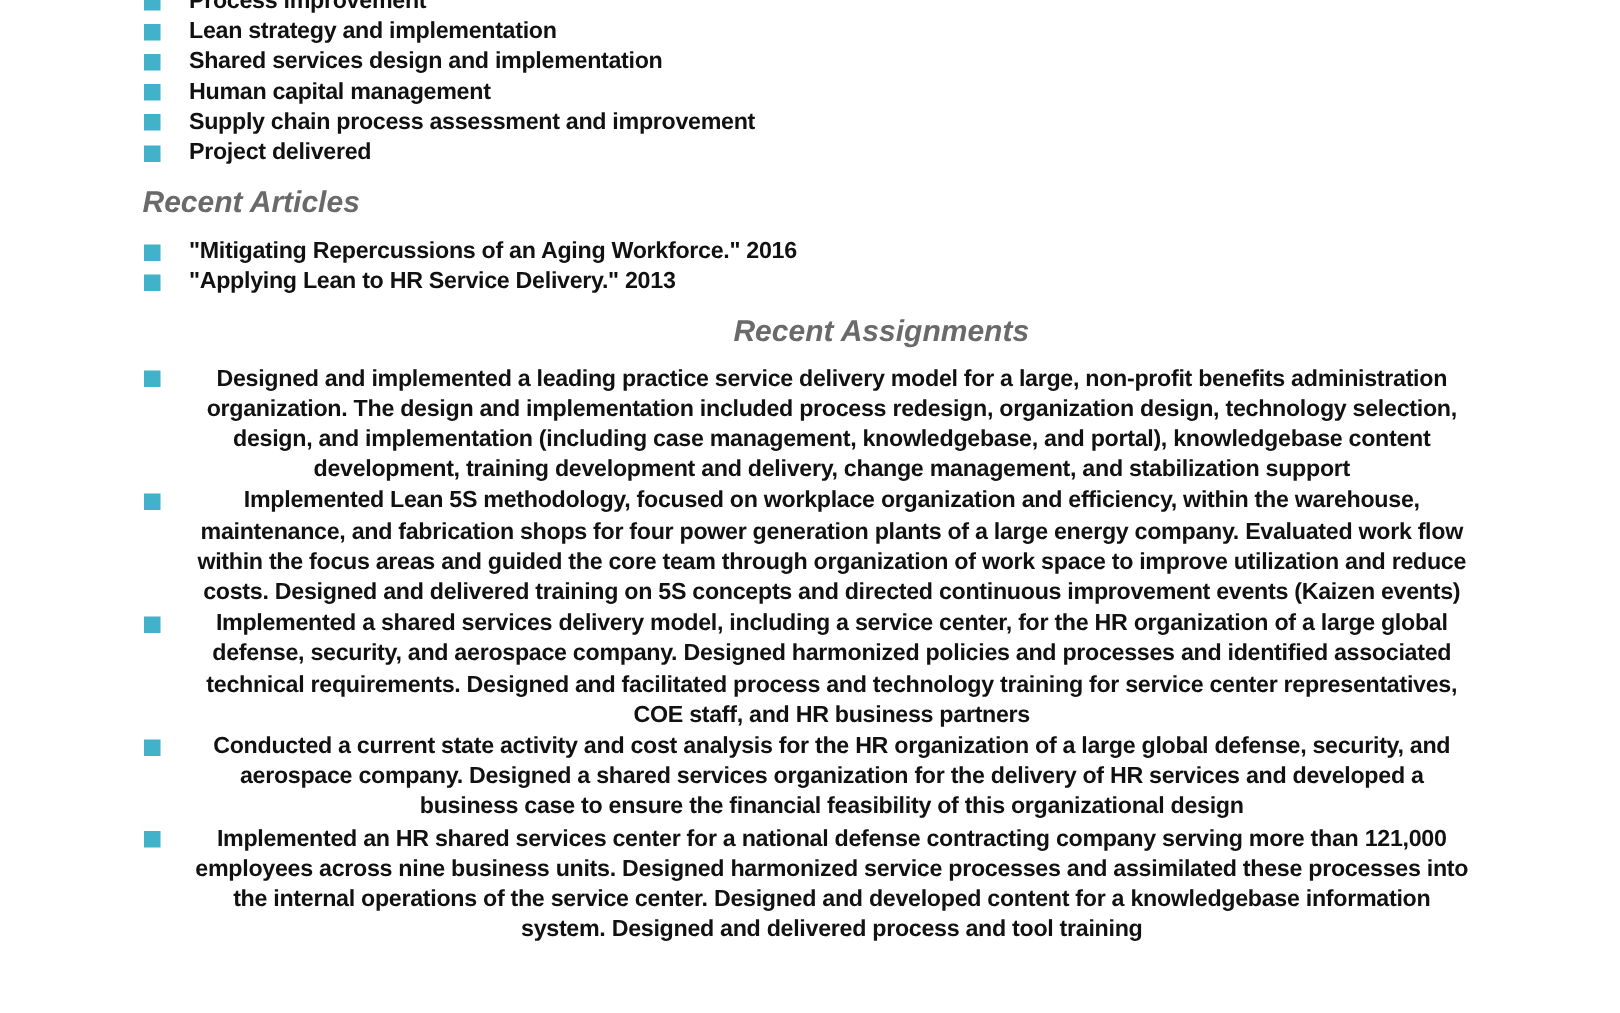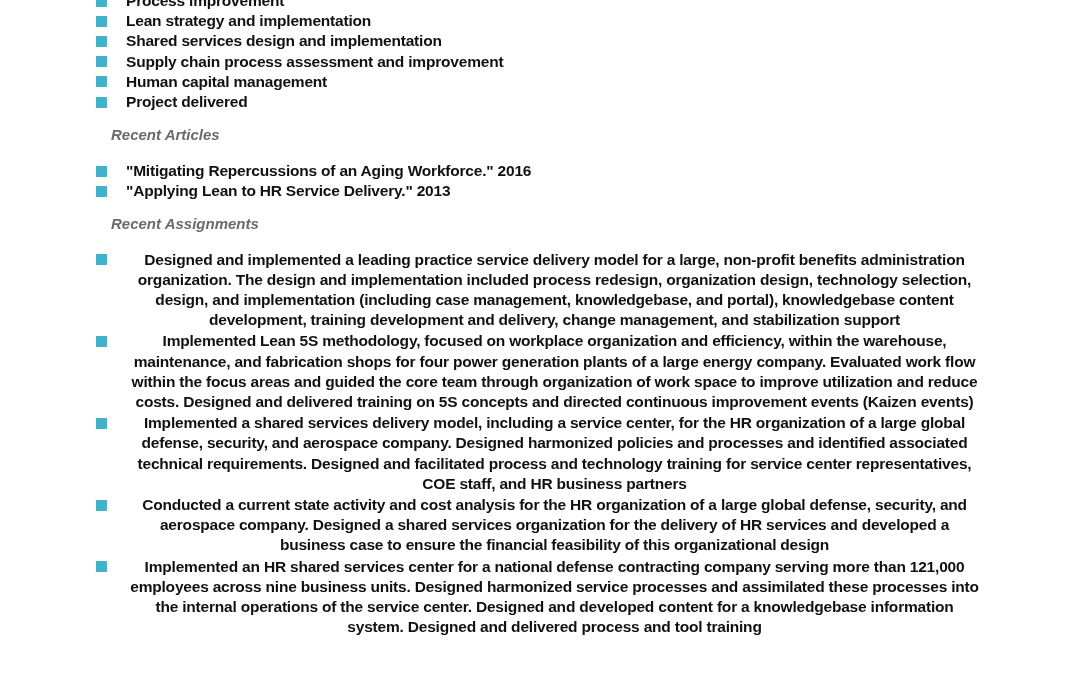--- a/index.html
+++ b/index.html
@@ -39,46 +39,46 @@
   }
   .bullet {
     position: absolute;
     left: 1px;
     top: 4.5px;
     width: 11px;
     height: 11px;
     background: var(--bullet-color, #41b2ca);
   }
   h3.section-heading {
-    margin: 16px;
-    font-size: 15px;
+    margin: 0;
+    font-size: 20px;
     line-height: 20px;
     font-style: italic;
     font-weight: 700;
     color: var(--heading-color, #6a6a6a);
     letter-spacing: 0px;
   }
   h3.articles-heading   { margin-top: 13px; }
   ul.articles           { margin-top: 13px; }
-  h3.assignments-heading{ margin-top: 12px; }
+  h3.assignments-heading{ margin-top: 12px; text-align: center; }
   ul.assignments        { margin-top: 12px; }
   ul.caps, ul.articles { width: 870px; }
   ul.assignments { width: 888px; text-align: center; }
 </style>
 </head>
 <body style="background: rgb(255, 255, 255);">
 
 <div class="doc">
 
   <ul class="bullet-list caps">
       <li><span class="bullet"></span><span>Process improvement</span></li>
       <li><span class="bullet"></span><span>Lean strategy and implementation</span></li>
       <li><span class="bullet"></span><span>Shared services design and implementation</span></li>
+      <li><span class="bullet"></span><span>Human capital management</span></li>
       <li><span class="bullet"></span><span>Supply chain process assessment and improvement</span></li>
-      <li><span class="bullet"></span><span>Human capital management</span></li>
       <li><span class="bullet"></span><span>Project delivered</span></li>
     </ul>
 
   <h3 class="section-heading articles-heading">Recent Articles</h3>
 
   <ul class="bullet-list articles">
       <li><span class="bullet"></span><span>"Mitigating Repercussions of an Aging Workforce." 2016</span></li>
       <li><span class="bullet"></span><span>"Applying Lean to HR Service Delivery." 2013</span></li>
     </ul>
 

